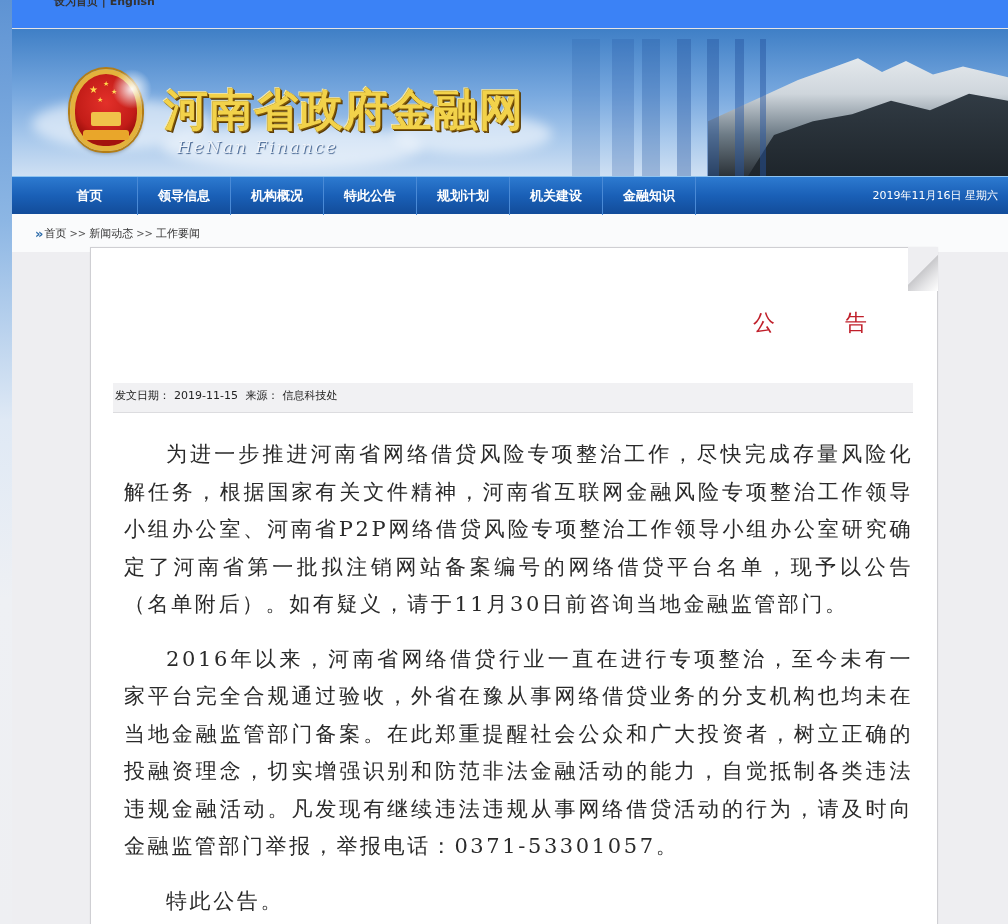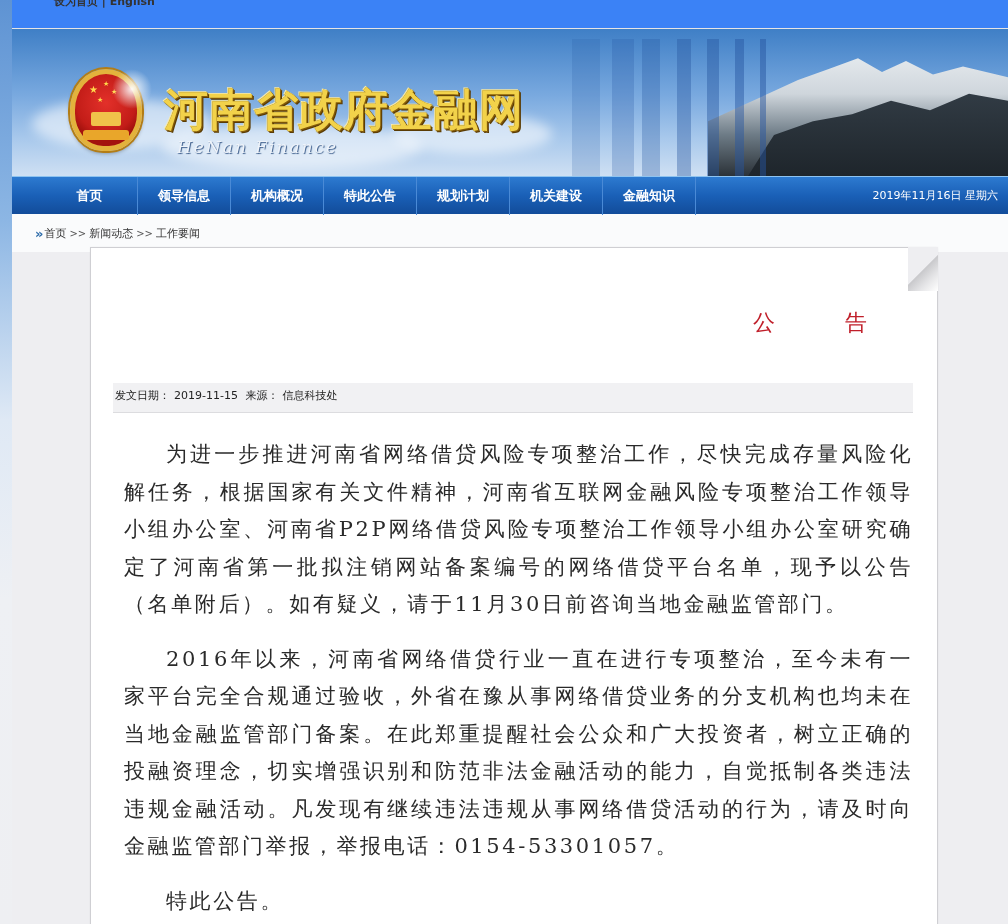--- a/index.html
+++ b/index.html
@@ -183,17 +183,17 @@
 
   <div class="article">
     <div class="fold"></div>
     <div class="article-title">公告</div>
     <div class="meta">
       <span>发文日期：</span><span>2019-11-15</span>
       <span>来源：</span><span>信息科技处</span>
     </div>
     <div class="body">
       <p>为进一步推进河南省网络借贷风险专项整治工作，尽快完成存量风险化解任务，根据国家有关文件精神，河南省互联网金融风险专项整治工作领导小组办公室、河南省P2P网络借贷风险专项整治工作领导小组办公室研究确定了河南省第一批拟注销网站备案编号的网络借贷平台名单，现予以公告（名单附后）。如有疑义，请于11月30日前咨询当地金融监管部门。</p>
-      <p>2016年以来，河南省网络借贷行业一直在进行专项整治，至今未有一家平台完全合规通过验收，外省在豫从事网络借贷业务的分支机构也均未在当地金融监管部门备案。在此郑重提醒社会公众和广大投资者，树立正确的投融资理念，切实增强识别和防范非法金融活动的能力，自觉抵制各类违法违规金融活动。凡发现有继续违法违规从事网络借贷活动的行为，请及时向金融监管部门举报，举报电话：0154-53301057。</p>
+      <p>2016年以来，河南省网络借贷行业一直在进行专项整治，至今未有一家平台完全合规通过验收，外省在豫从事网络借贷业务的分支机构也均未在当地金融监管部门备案。在此郑重提醒社会公众和广大投资者，树立正确的投融资理念，切实增强识别和防范非法金融活动的能力，自觉抵制各类违法违规金融活动。凡发现有继续违法违规从事网络借贷活动的行为，请及时向金融监管部门举报，举报电话：0371-53301057。</p>
       <p>特此公告。</p>
     </div>
   </div>
 </div>
 
 </body></html>

